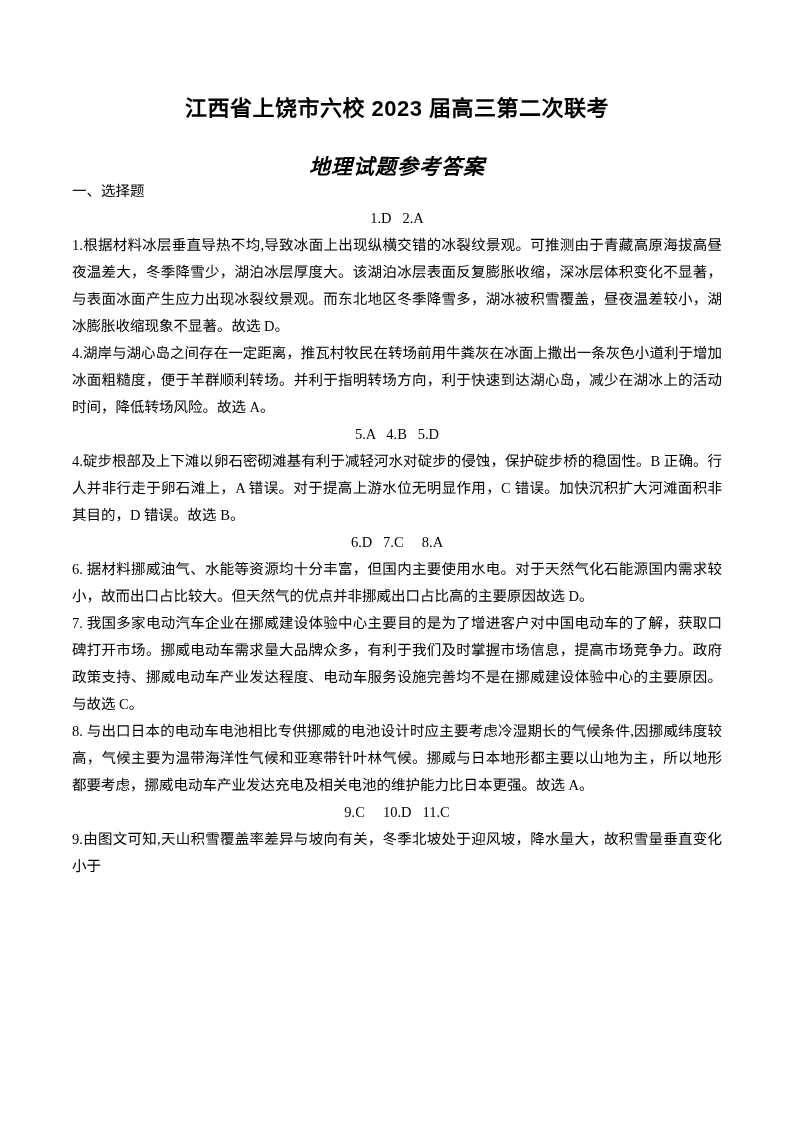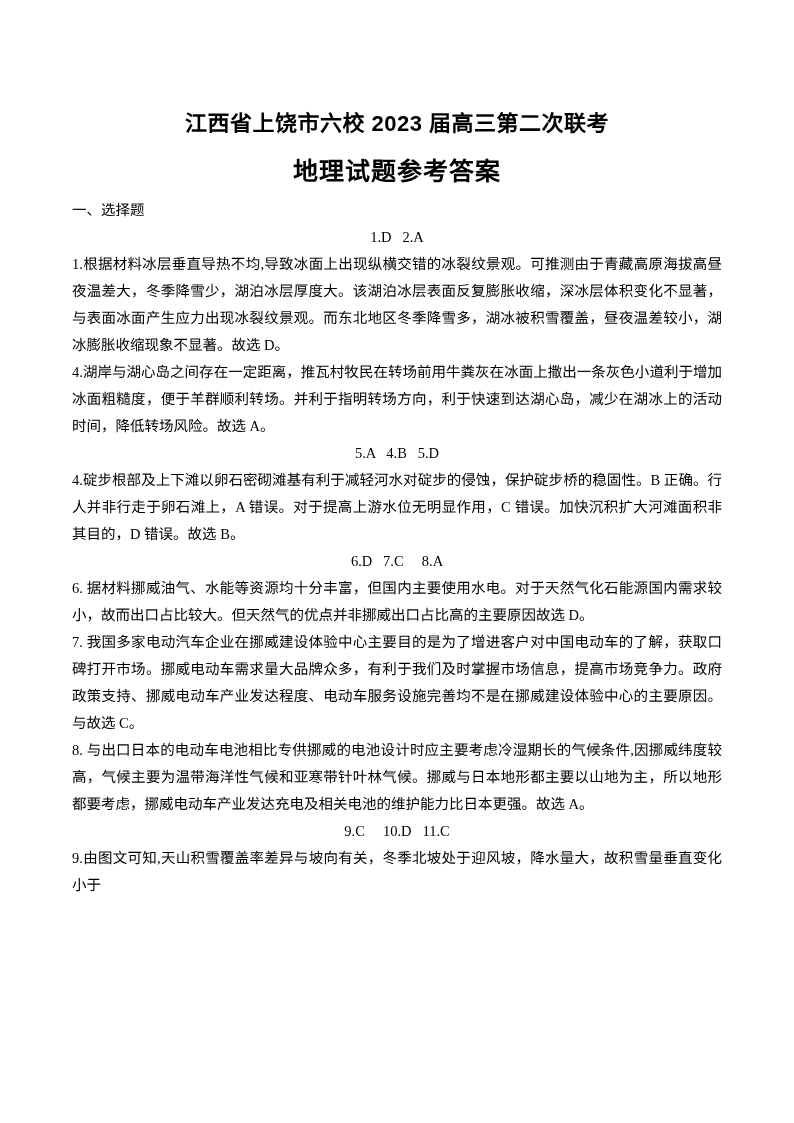--- a/index.html
+++ b/index.html
@@ -6,43 +6,43 @@
   * { margin: 0; padding: 0; box-sizing: border-box; }
   html, body { background: #ffffff; }
   .page {
     position: relative;
     width: 794px;
     height: 1123px;
     margin: 0 auto;
     background: #ffffff;
     color: #000000;
     font-family: "Liberation Serif", "DejaVu Serif", serif;
-    padding: 15px 72px;
+    padding: 0 72px;
     overflow: hidden;
   }
   .doc-title {
     padding-top: 97px;
     text-align: center;
     font-family: "Liberation Sans", "DejaVu Sans", sans-serif;
     font-size: 22px;
     line-height: 1.05;
     font-weight: 700;
     letter-spacing: 0.5px;
   }
   .doc-subtitle {
-    margin-top: 23px;
+    margin-top: 36px;
     text-align: center;
     font-family: "Liberation Sans", "DejaVu Sans", sans-serif;
-    font-size: 25px;
+    font-size: 21px;
     line-height: 1.05;
     font-weight: 700;
     letter-spacing: 1px;
+    font-style: italic;
   }
   .body-text {
-    margin-top: 13px;
     font-size: 14.5px;
     line-height: 27px;
   }
   .body-text p { margin: 0; }
   .section-heading { text-align: left; }
   .explanation { text-align: justify; }
   .answers { white-space: pre-wrap; text-align: center; }
 </style>
 </head>
 <body>

